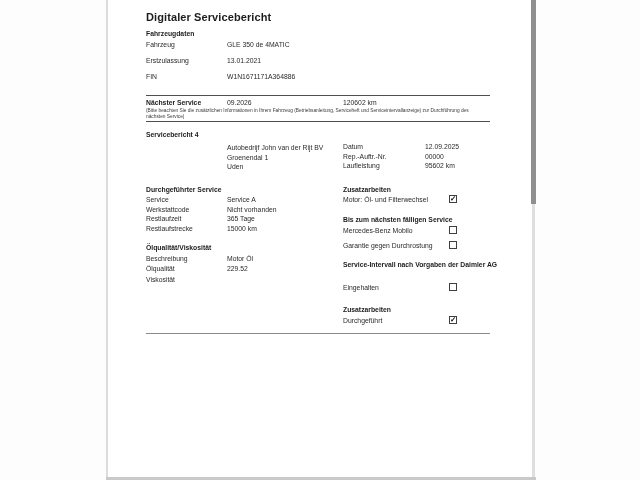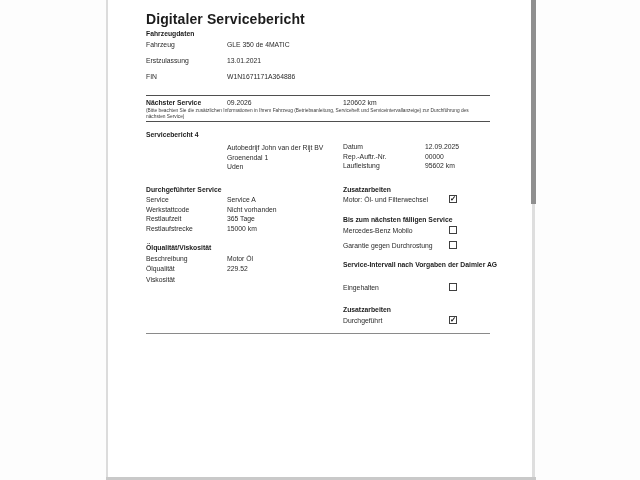--- a/index.html
+++ b/index.html
@@ -9,21 +9,21 @@
 
   
   .edge-left  { position:absolute; left:106px; top:0; width:2px; height:480px; background:#dcdcdc; }
   .page       { position:absolute; left:108px; top:0; width:424px; height:477px; background:#ffffff; }
   .scroll-track{ position:absolute; left:532px; top:0; width:3px; height:480px; background:#dedede; }
   .scroll-thumb{ position:absolute; left:531px; top:0; width:5px; height:204px; background:#8f8f8f; }
   .bottom-strip{ position:absolute; left:106px; top:477px; width:430px; height:3px; background:#c9c9c9; }
 
   
   .abs { position:absolute; }
-  .title { left:146px; top:11px; font-size:14px; font-weight:bold; letter-spacing:0.1px; color:#1c1c1c; white-space:nowrap; }
+  .title { left:146px; top:11px; font-size:11px; font-weight:bold; letter-spacing:0.1px; color:#1c1c1c; white-space:nowrap; }
   .h   { font-size:6.8px; font-weight:bold; color:#1c1c1c; white-space:nowrap; }
   .txt { font-size:6.8px; color:#2a2a2a; white-space:nowrap; }
   .note{ left:146px; top:108px; width:335px; font-size:4.8px; line-height:5.6px; color:#3a3a3a; }
 
   
   .kvblock { left:146px; width:346px; }
   .kv { position:relative; height:9.5px; }
   .kv .l { position:absolute; left:0; }
   .kv .v { position:absolute; left:81px; }
   .kv16 .kv { height:16px; }

